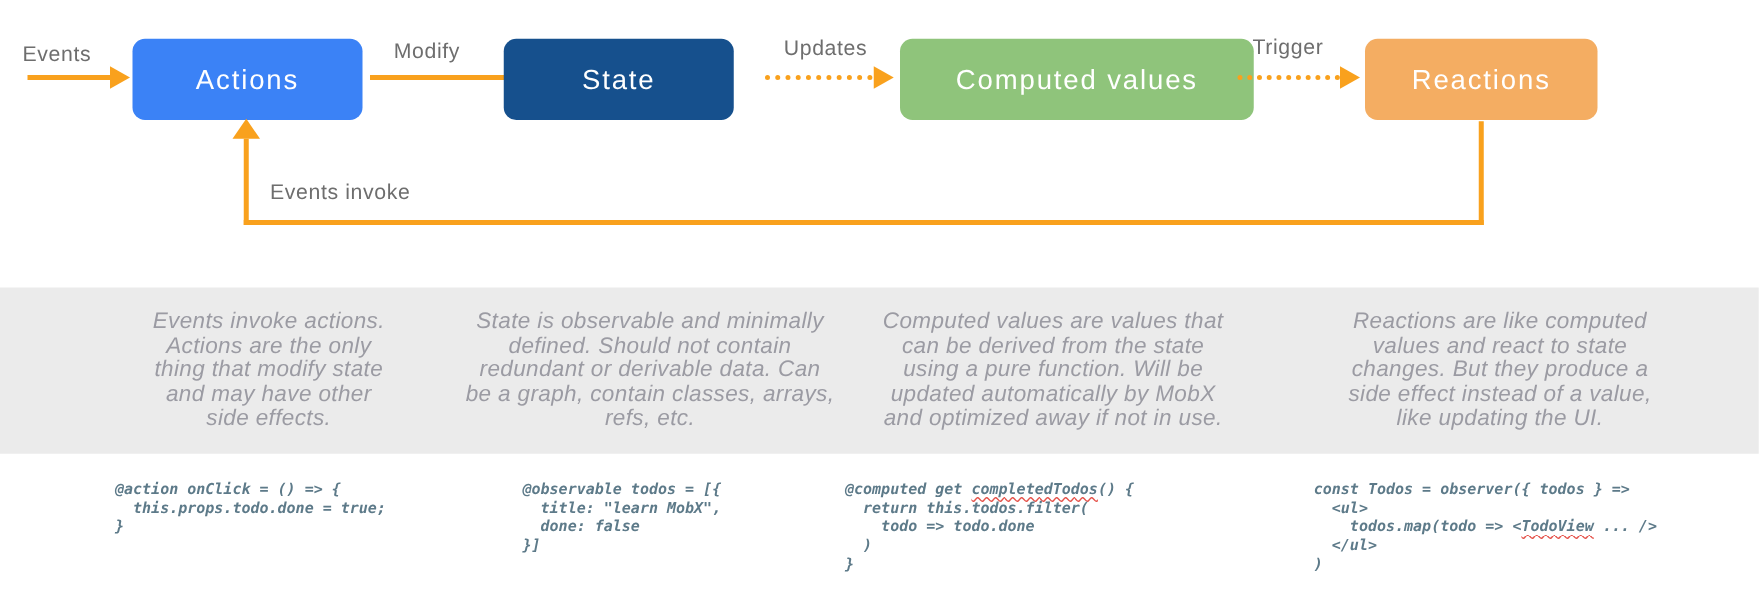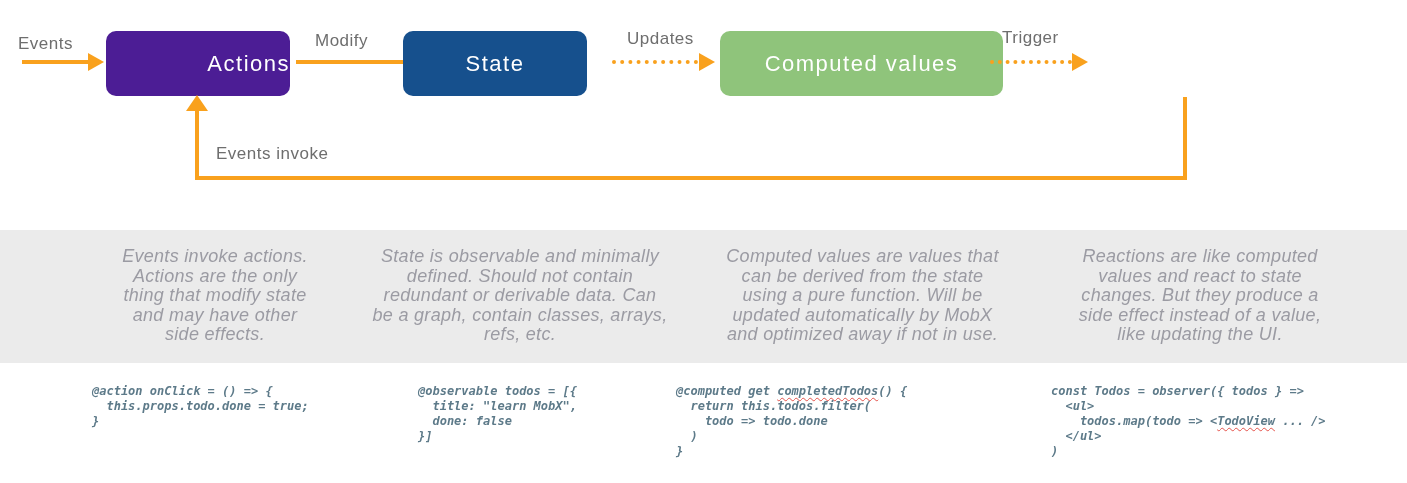--- a/index.html
+++ b/index.html
@@ -82,21 +82,21 @@
     color: #9b9ba3;
     font-size: 18px;
     font-style: italic;
     line-height: 19.5px;
     text-align: center;
     white-space: pre-line;
     letter-spacing: 0.3px;
   }
   .desc-1 { left: 80px;   width: 270px; }
   .desc-2 { left: 355px;  width: 330px; }
-  .desc-3 { left: 695px;  width: 335px; }
+  .desc-3 { left: 675px;  width: 335px; }
   .desc-4 { left: 1030px; width: 340px; }
 
   
   .code {
     position: absolute;
     top: 384px;
     margin: 0;
     font-family: "DejaVu Sans Mono", "Liberation Mono", monospace;
     font-size: 12px;
     font-weight: bold;
@@ -124,41 +124,44 @@
 
   <span class="edge-label lbl-events">Events</span>
   <span class="edge-label lbl-modify">Modify</span>
   <span class="edge-label lbl-updates">Updates</span>
   <span class="edge-label lbl-trigger">Trigger</span>
   <span class="edge-label lbl-invoke">Events invoke</span>
 
   <div class="h-line a1-line"></div>
   <div class="head-right a1-head"></div>
 
-  <div class="node node-actions" title="Actions" style="background: #4c1d95; justify-content: flex-end;">
+  <div class="node node-actions" title="Actions" style="background: #3b82f6;">
     <span>Actions</span>
   </div>
 
   <div class="h-line a2-line"></div>
   <div class="head-right a2-head"></div>
 
   <div class="node node-state" title="State" style="background: rgb(22, 80, 141);">
     <span>State</span>
   </div>
 
   <div class="h-dots a3-line"></div>
   <div class="head-right a3-head"></div>
 
   <div class="node node-computed" title="Computed values" style="background: rgb(143, 196, 123);">
     <span>Computed values</span>
   </div>
 
   <div class="h-dots a4-line"></div>
   <div class="head-right a4-head"></div>
 
+  <div class="node node-reactions" title="Reactions" style="background: rgb(244, 173, 98);">
+    <span>Reactions</span>
+  </div>
 
   <div class="v-line fb-right"></div>
   <div class="h-line fb-bottom"></div>
   <div class="v-line fb-left"></div>
   <div class="head-up fb-head"></div>
 
   <div class="band"></div>
   <div class="desc desc-1">Events invoke actions.
 Actions are the only
 thing that modify state

